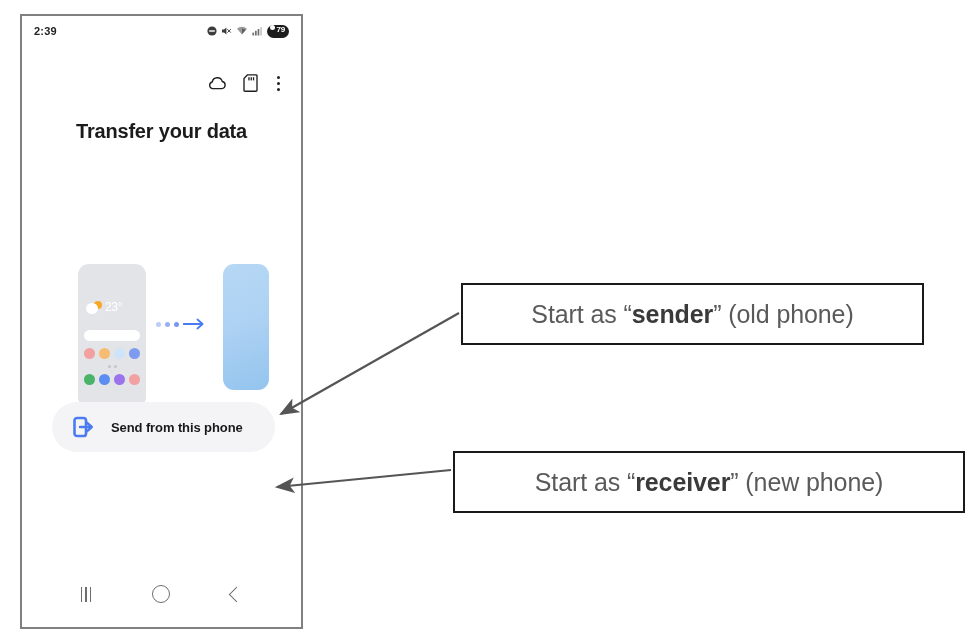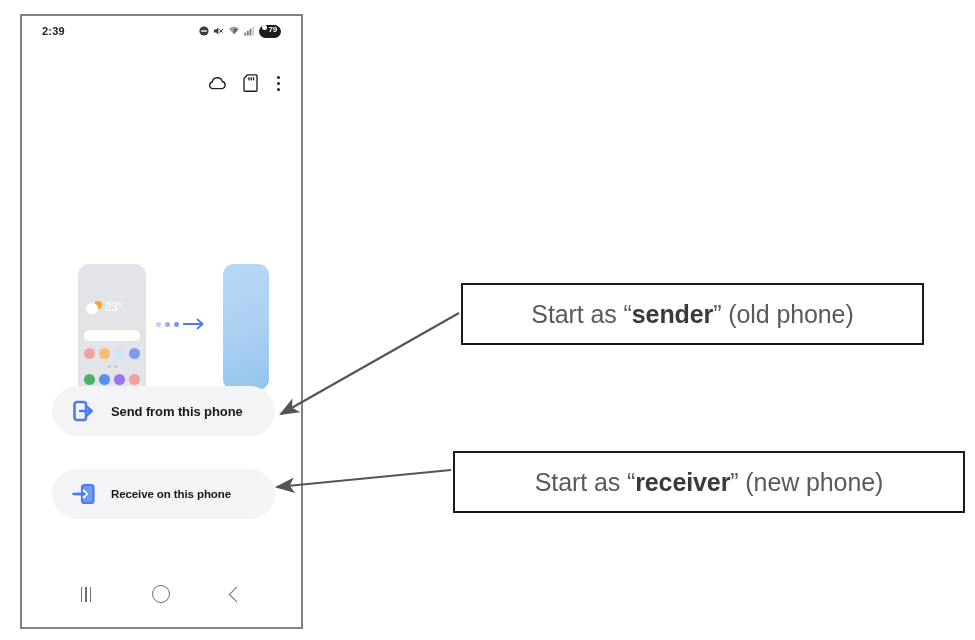--- a/index.html
+++ b/index.html
@@ -31,21 +31,21 @@
 
   
   #status-bar {
     position: absolute;
     left: 0; top: 0;
     width: 100%;
     height: 30px;
     display: flex;
     align-items: center;
     justify-content: space-between;
-    padding: 0 20px;
+    padding: 0 12px;
     box-sizing: border-box;
   }
   #status-time {
     font-size: 11px;
     font-weight: bold;
     color: #222;
     letter-spacing: 0.2px;
   }
   #status-icons {
     display: flex;
@@ -226,21 +226,21 @@
     width: 223px;
     height: 50px;
     background: #f4f4f6;
     border-radius: 25px;
     display: flex;
     align-items: center;
     box-sizing: border-box;
     padding-left: 19px;
     cursor: pointer;
   }
-  #btn-send { top: 370px; }
+  #btn-send { top: 386px; }
   #btn-receive { top: 453px; }
   .action-icon {
     flex: none;
     width: 26px; height: 26px;
     margin-right: 14px;
     display: block;
   }
   .action-label {
     color: #191919;
     font-weight: bold;
@@ -357,20 +357,21 @@
       <rect x="7.6" y="3.2" width="1.3" height="3.2" fill="#1f1f1f"></rect>
       <rect x="9.9" y="3.2" width="1.3" height="3.2" fill="#1f1f1f"></rect>
     </svg>
     <span id="overflow-menu">
       <i></i>
         <i></i>
         <i></i>
     </span>
   </div>
 
+  <div id="page-title">Transfer your data</div>
 
   <div id="illustration">
 
     <div id="phone-old">
       <div id="weather-widget">
         <span id="weather-glyph">
           <span class="sun"></span>
             <span class="cloud"></span>
         </span>
         <span id="weather-temp">23°</span>
@@ -407,29 +408,20 @@
   </div>
 
   <div class="action-button" id="btn-send">
     <svg class="action-icon" viewBox="0 0 26 26">
       <rect x="3.5" y="4" width="11.5" height="18" rx="2.6" fill="none" stroke="#4a7cf0" stroke-width="2.6"></rect>
       <path d="M9 13h11M16.2 8.8L20.8 13l-4.6 4.2" fill="none" stroke="#4a7cf0" stroke-width="2.4" stroke-linecap="round" stroke-linejoin="round"></path>
     </svg>
     <span class="action-label">Send from this phone</span>
   </div>
 
-  <div class="action-button" id="btn-receive">
-    <svg class="action-icon" viewBox="0 0 26 26">
-      <rect x="11" y="4" width="11.5" height="18" rx="2.6" fill="#6d9af3" stroke="#4a7cf0" stroke-width="2.2"></rect>
-      <path d="M2.5 13h13M11.5 8.8L15.9 13l-4.4 4.2" fill="none" stroke="#4a7cf0" stroke-width="2.4" stroke-linecap="round" stroke-linejoin="round"></path>
-      <path d="M12.6 9.6L16 13l-3.4 3.4" fill="none" stroke="#ffffff" stroke-width="2.1" stroke-linecap="round" stroke-linejoin="round"></path>
-      <path d="M6 13h7.6" fill="none" stroke="#4a7cf0" stroke-width="2.4" stroke-linecap="round"></path>
-    </svg>
-    <span class="action-label">Receive on this phone</span>
-  </div>
 
   <div id="nav-bar">
     <span class="nav-btn" id="nav-recents">
         <i></i>
         <i></i>
         <i></i>
       </span>
     <span class="nav-btn" id="nav-home"></span>
     <span class="nav-btn" id="nav-back"></span>
   </div>

